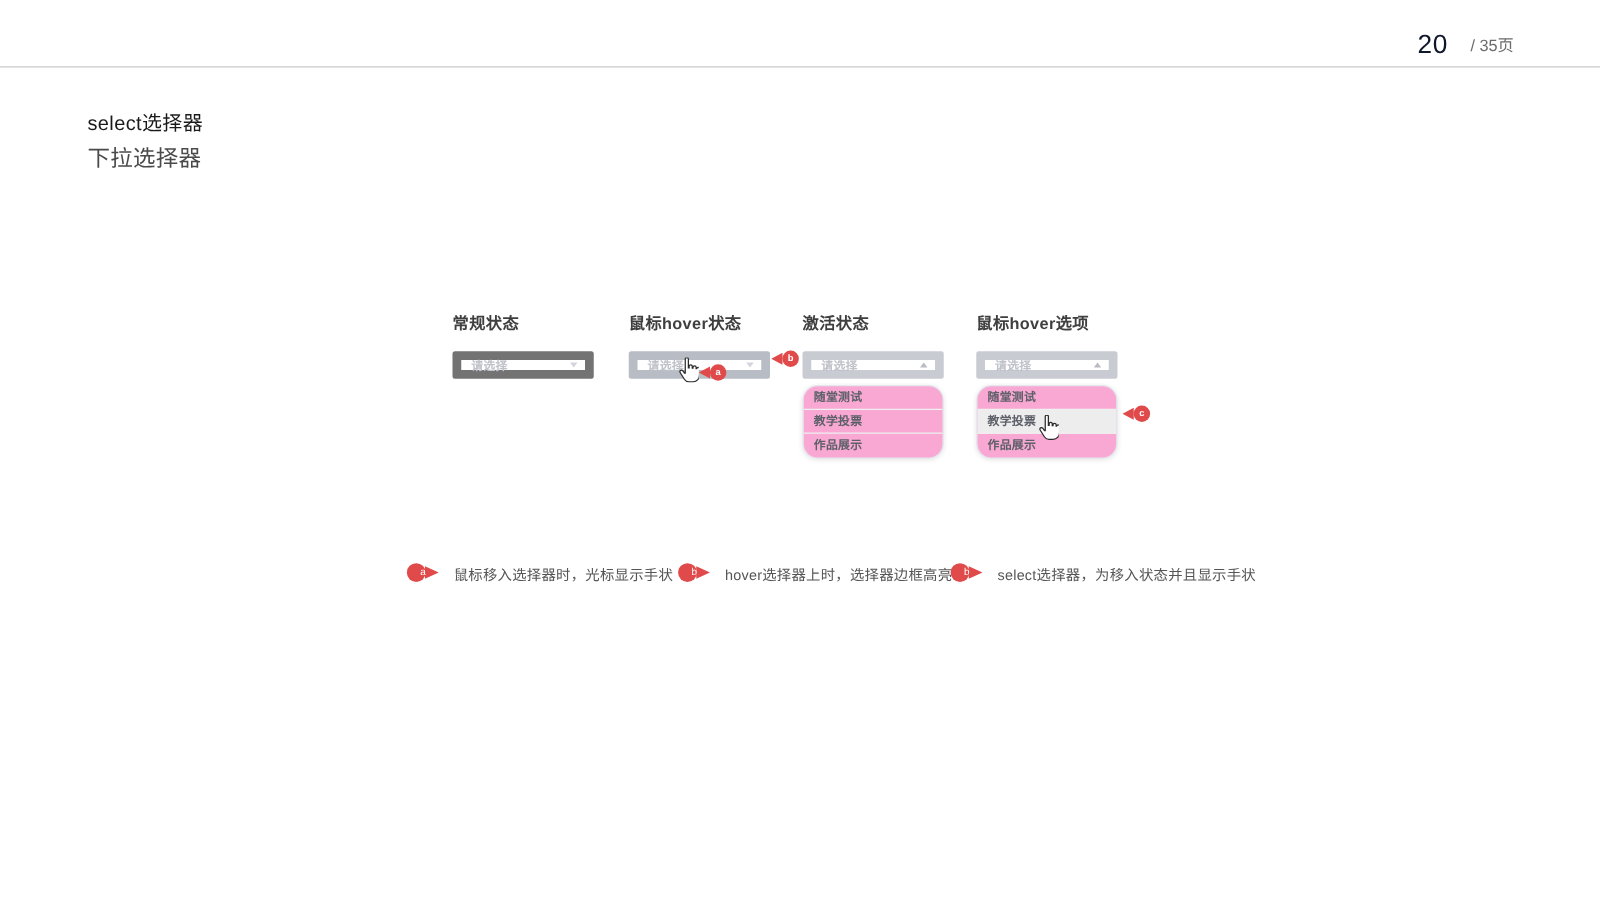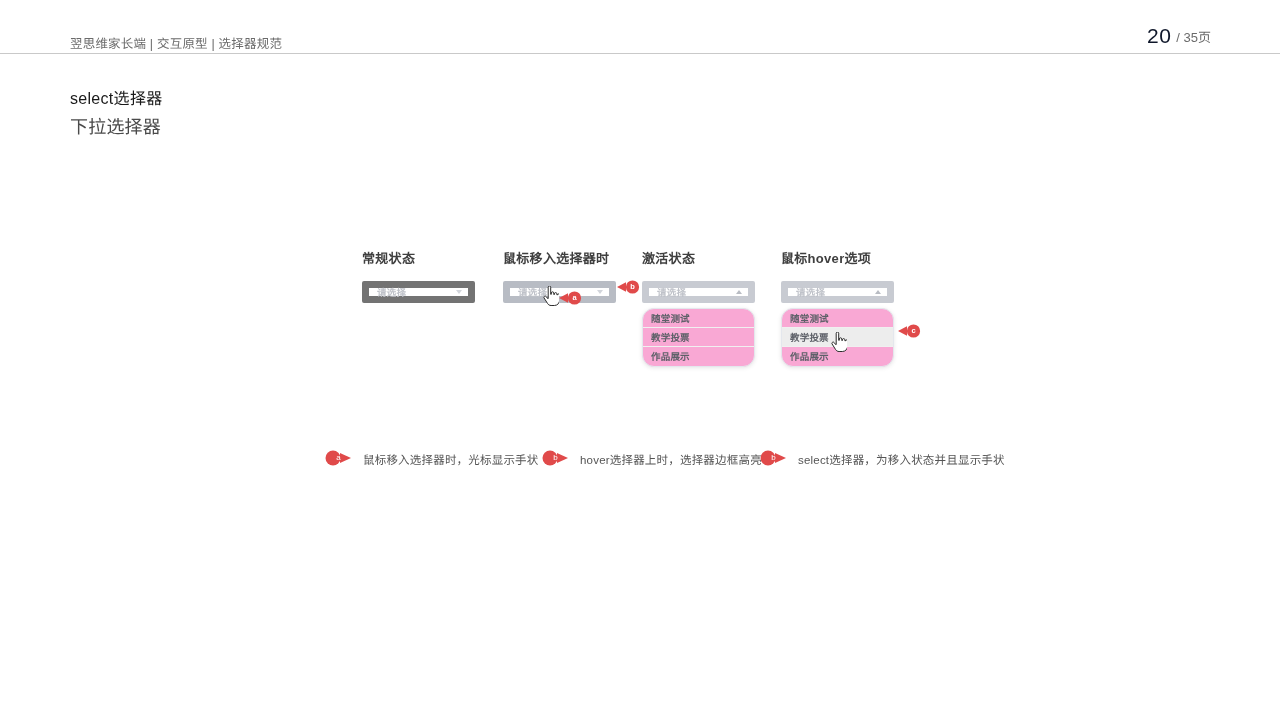--- a/index.html
+++ b/index.html
@@ -45,21 +45,21 @@
   }
   .pager-current {
     font-size: 21px;
     color: #0f172a;
     letter-spacing: 0.5px;
     vertical-align: -1px;
   }
   .pager-total {
     font-size: 13px;
     color: #6b6b6b;
-    margin-left: 5px;
+    margin-left: 18px;
   }
 
   
   .section-title {
     position: absolute;
     left: 70px;
     top: 85px;
     font-size: 16px;
     color: #1a1a1a;
     letter-spacing: 0.3px;
@@ -221,41 +221,40 @@
     font-size: 11.5px;
     color: #555555;
     letter-spacing: 0.2px;
     white-space: nowrap;
   }
 </style>
 </head>
 <body>
 
 <div class="page-header">
-  <div class="breadcrumb">翌思维家长端 | 交互原型 | 选择器规范</div>
   <div class="pager">
     <span class="pager-current">20</span><span class="pager-total">/ 35页</span>
   </div>
 </div>
 
 <div class="section-title">select选择器</div>
 <div class="section-sub">下拉选择器</div>
 
 <div class="demo-area">
 
   <div class="col" style="left:362px;">
     <div class="col-label">常规状态</div>
     <div class="select-box">
       <span class="select-placeholder">请选择</span>
       <span class="caret caret-down"></span>
     </div>
   </div>
 
   <div class="col" style="left:503px;">
-    <div class="col-label">鼠标移入选择器时</div>
+    <div class="col-label">鼠标hover状态</div>
     <div class="select-box is-hover">
       <span class="select-placeholder">请选择</span>
       <span class="caret caret-down"></span>
     </div>
   </div>
 
   <div class="col" style="left:642px;">
     <div class="col-label">激活状态</div>
     <div style="position:relative;">
       <div class="select-box is-active">

